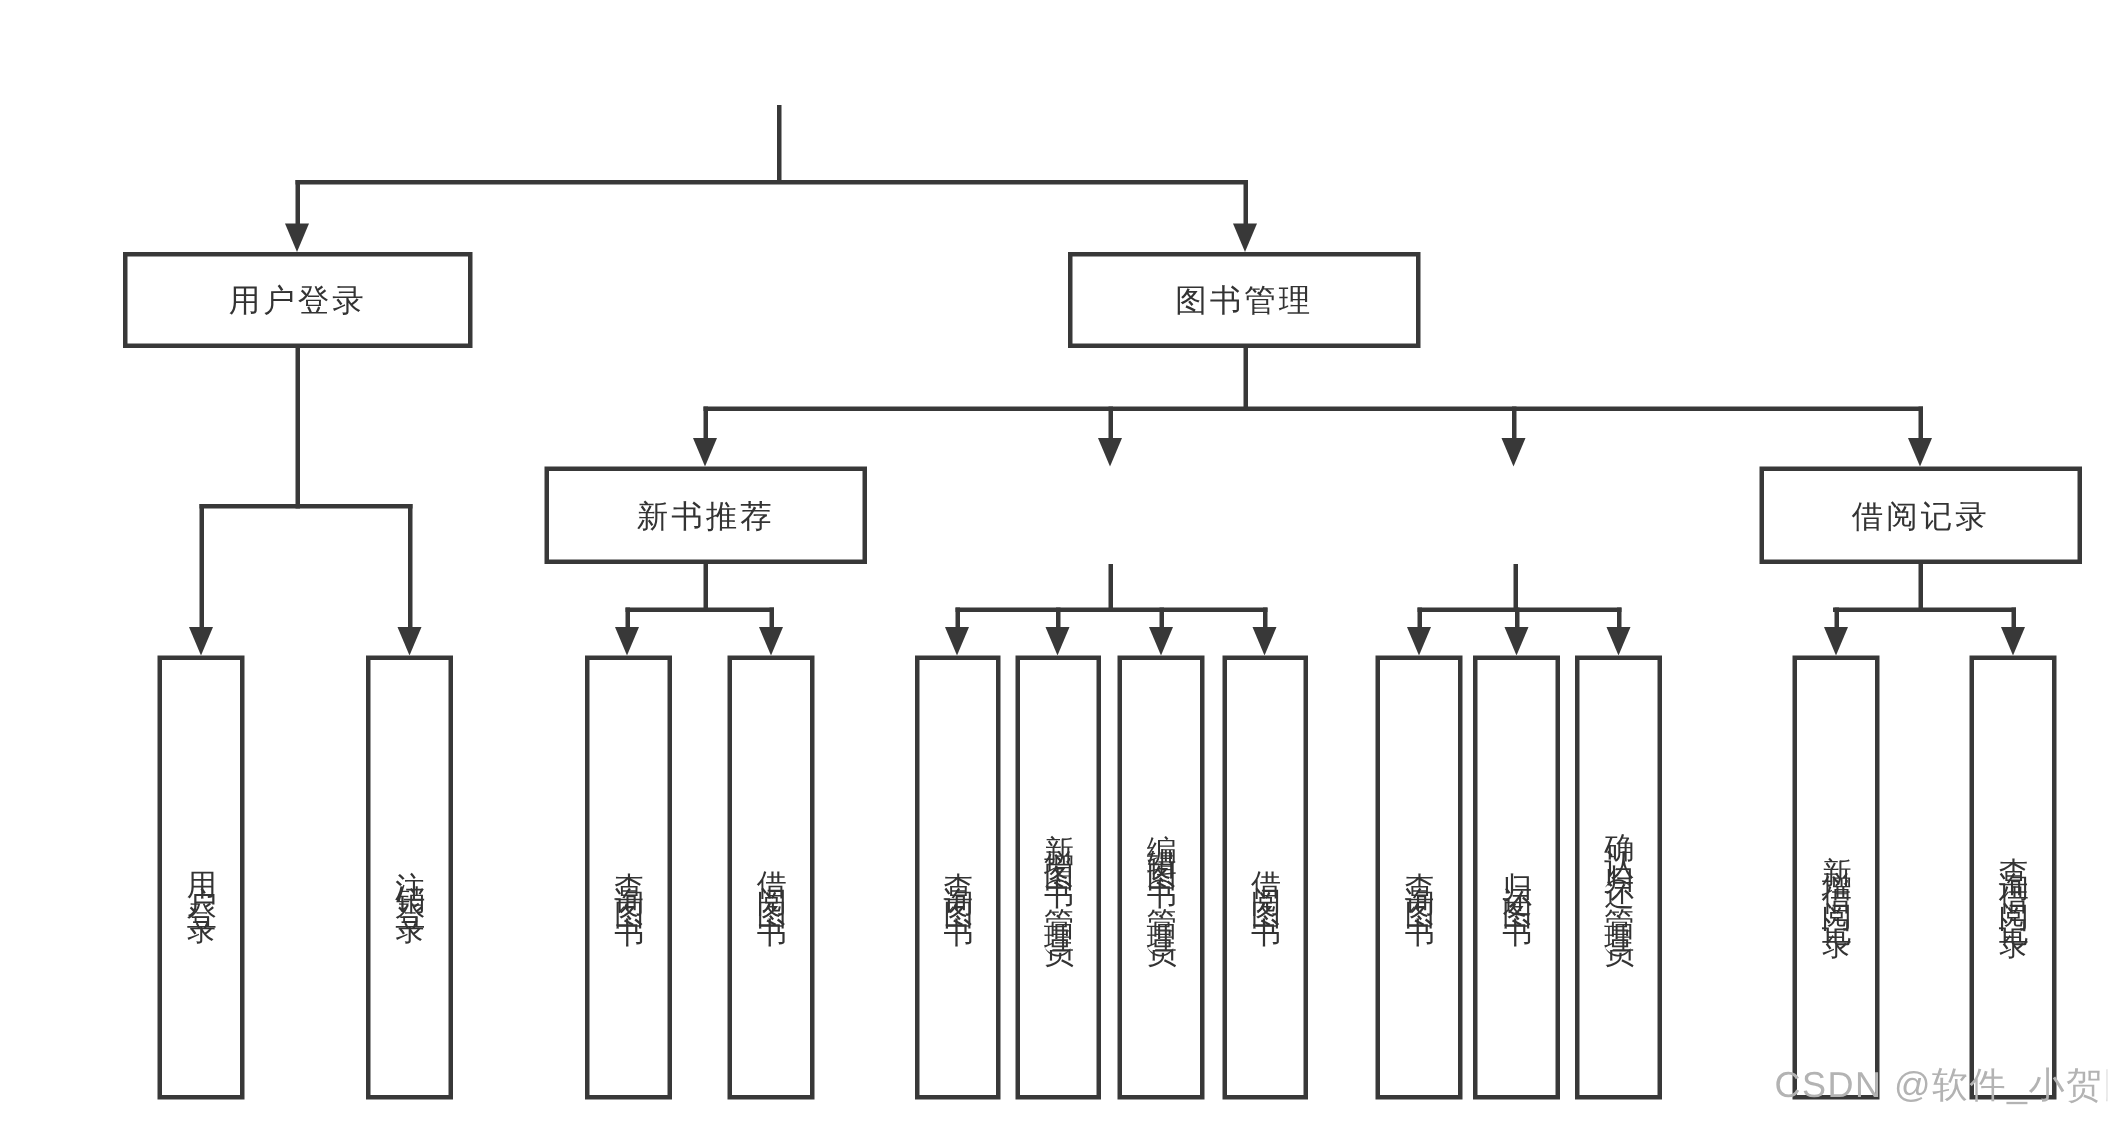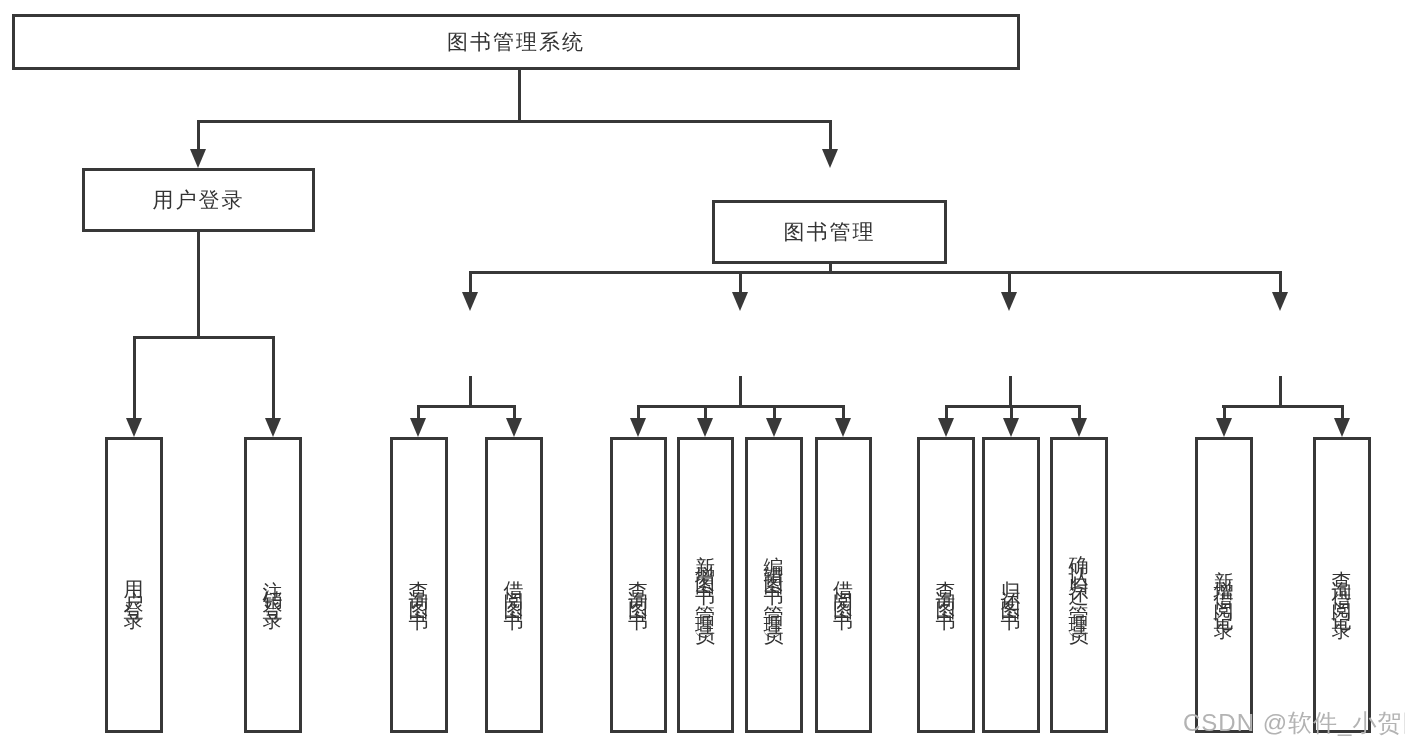--- a/index.html
+++ b/index.html
@@ -112,29 +112,30 @@
     <div class="arrowhead" style="left:1071px;top:418px;"></div>
 
     <div class="vline" style="left:1279px;top:376px;height:32px;"></div>
     <div class="hline" style="left:1222px;top:405px;width:122px;"></div>
     <div class="vline" style="left:1223px;top:405px;height:16px;"></div>
     <div class="arrowhead" style="left:1216px;top:418px;"></div>
     <div class="vline" style="left:1341px;top:405px;height:16px;"></div>
     <div class="arrowhead" style="left:1334px;top:418px;"></div>
   </div>
 
-  <div class="box" style="left:12px;top:14px;width:1008px;height:56px;">图书管理系统</div>
 
   <div class="box" style="left:82px;top:168px;width:233px;height:64px;">用户登录</div>
 
-  <div class="box" style="left:712px;top:168px;width:235px;height:64px;margin-top:32px;">图书管理</div>
+  <div class="box" style="left:712px;top:168px;width:235px;height:64px;">图书管理</div>
+
+  <div class="box" style="left:363px;top:311px;width:215px;height:65px;">新书推荐</div>
 
 
 
-
+  <div class="box" style="left:1173px;top:311px;width:215px;height:65px;">借阅记录</div>
 
   <div class="box leaf" style="left:105px;top:437px;width:58px;height:296px;">用户登录</div>
   <div class="box leaf" style="left:244px;top:437px;width:58px;height:296px;">注销登录</div>
 
   <div class="box leaf" style="left:390px;top:437px;width:58px;height:296px;">查询图书</div>
   <div class="box leaf" style="left:485px;top:437px;width:58px;height:296px;">借阅图书</div>
 
   <div class="box leaf" style="left:610px;top:437px;width:57px;height:296px;">查询图书</div>
   <div class="box leaf" style="left:677px;top:437px;width:57px;height:296px;">新增图书（管理员）</div>
   <div class="box leaf" style="left:745px;top:437px;width:58px;height:296px;">编辑图书（管理员）</div>

